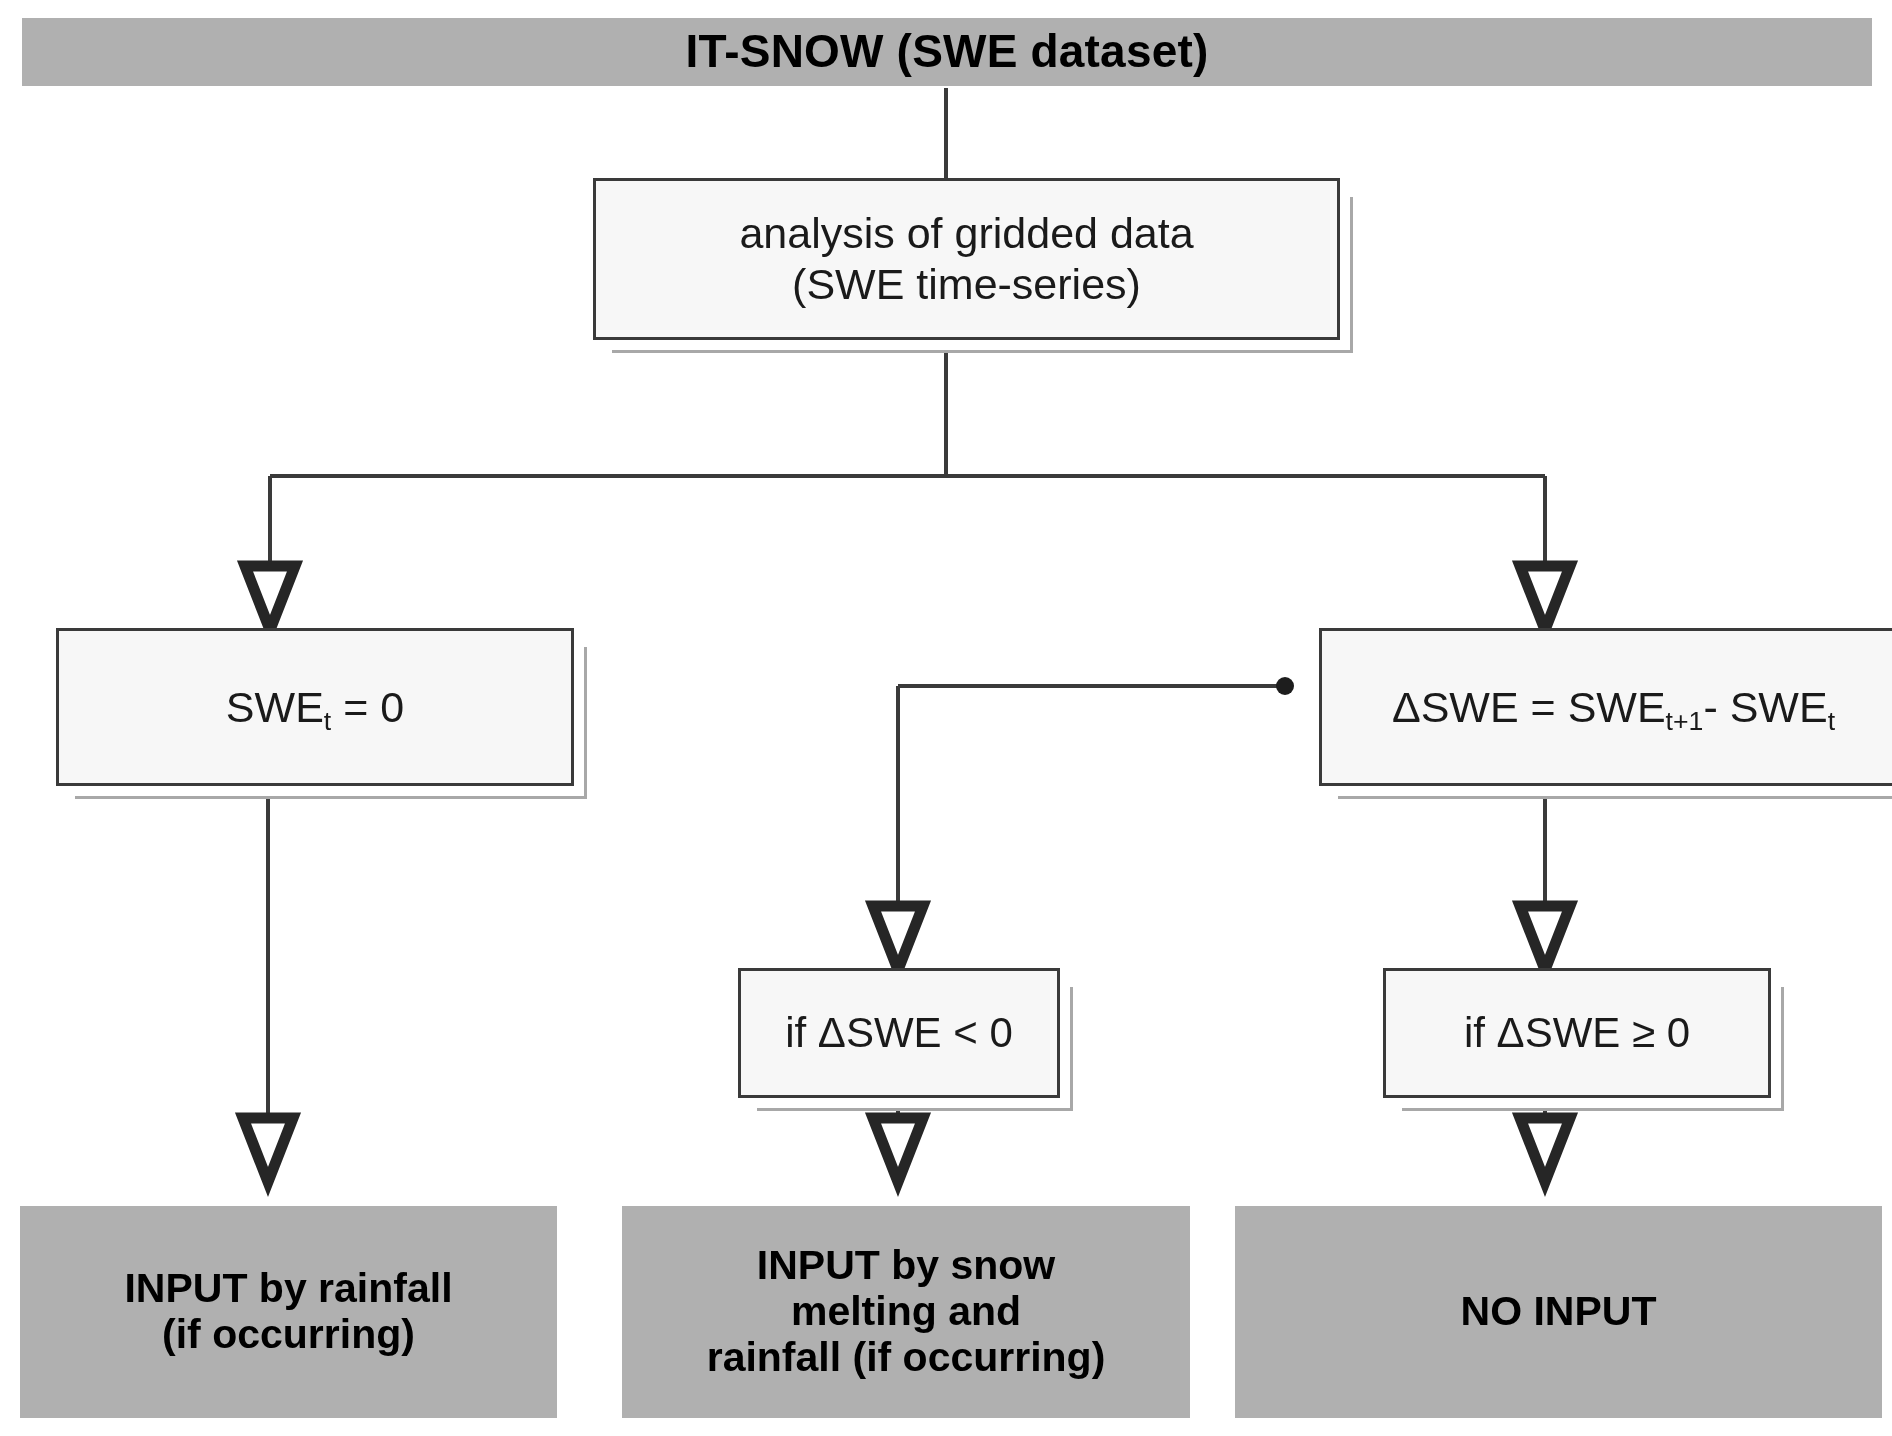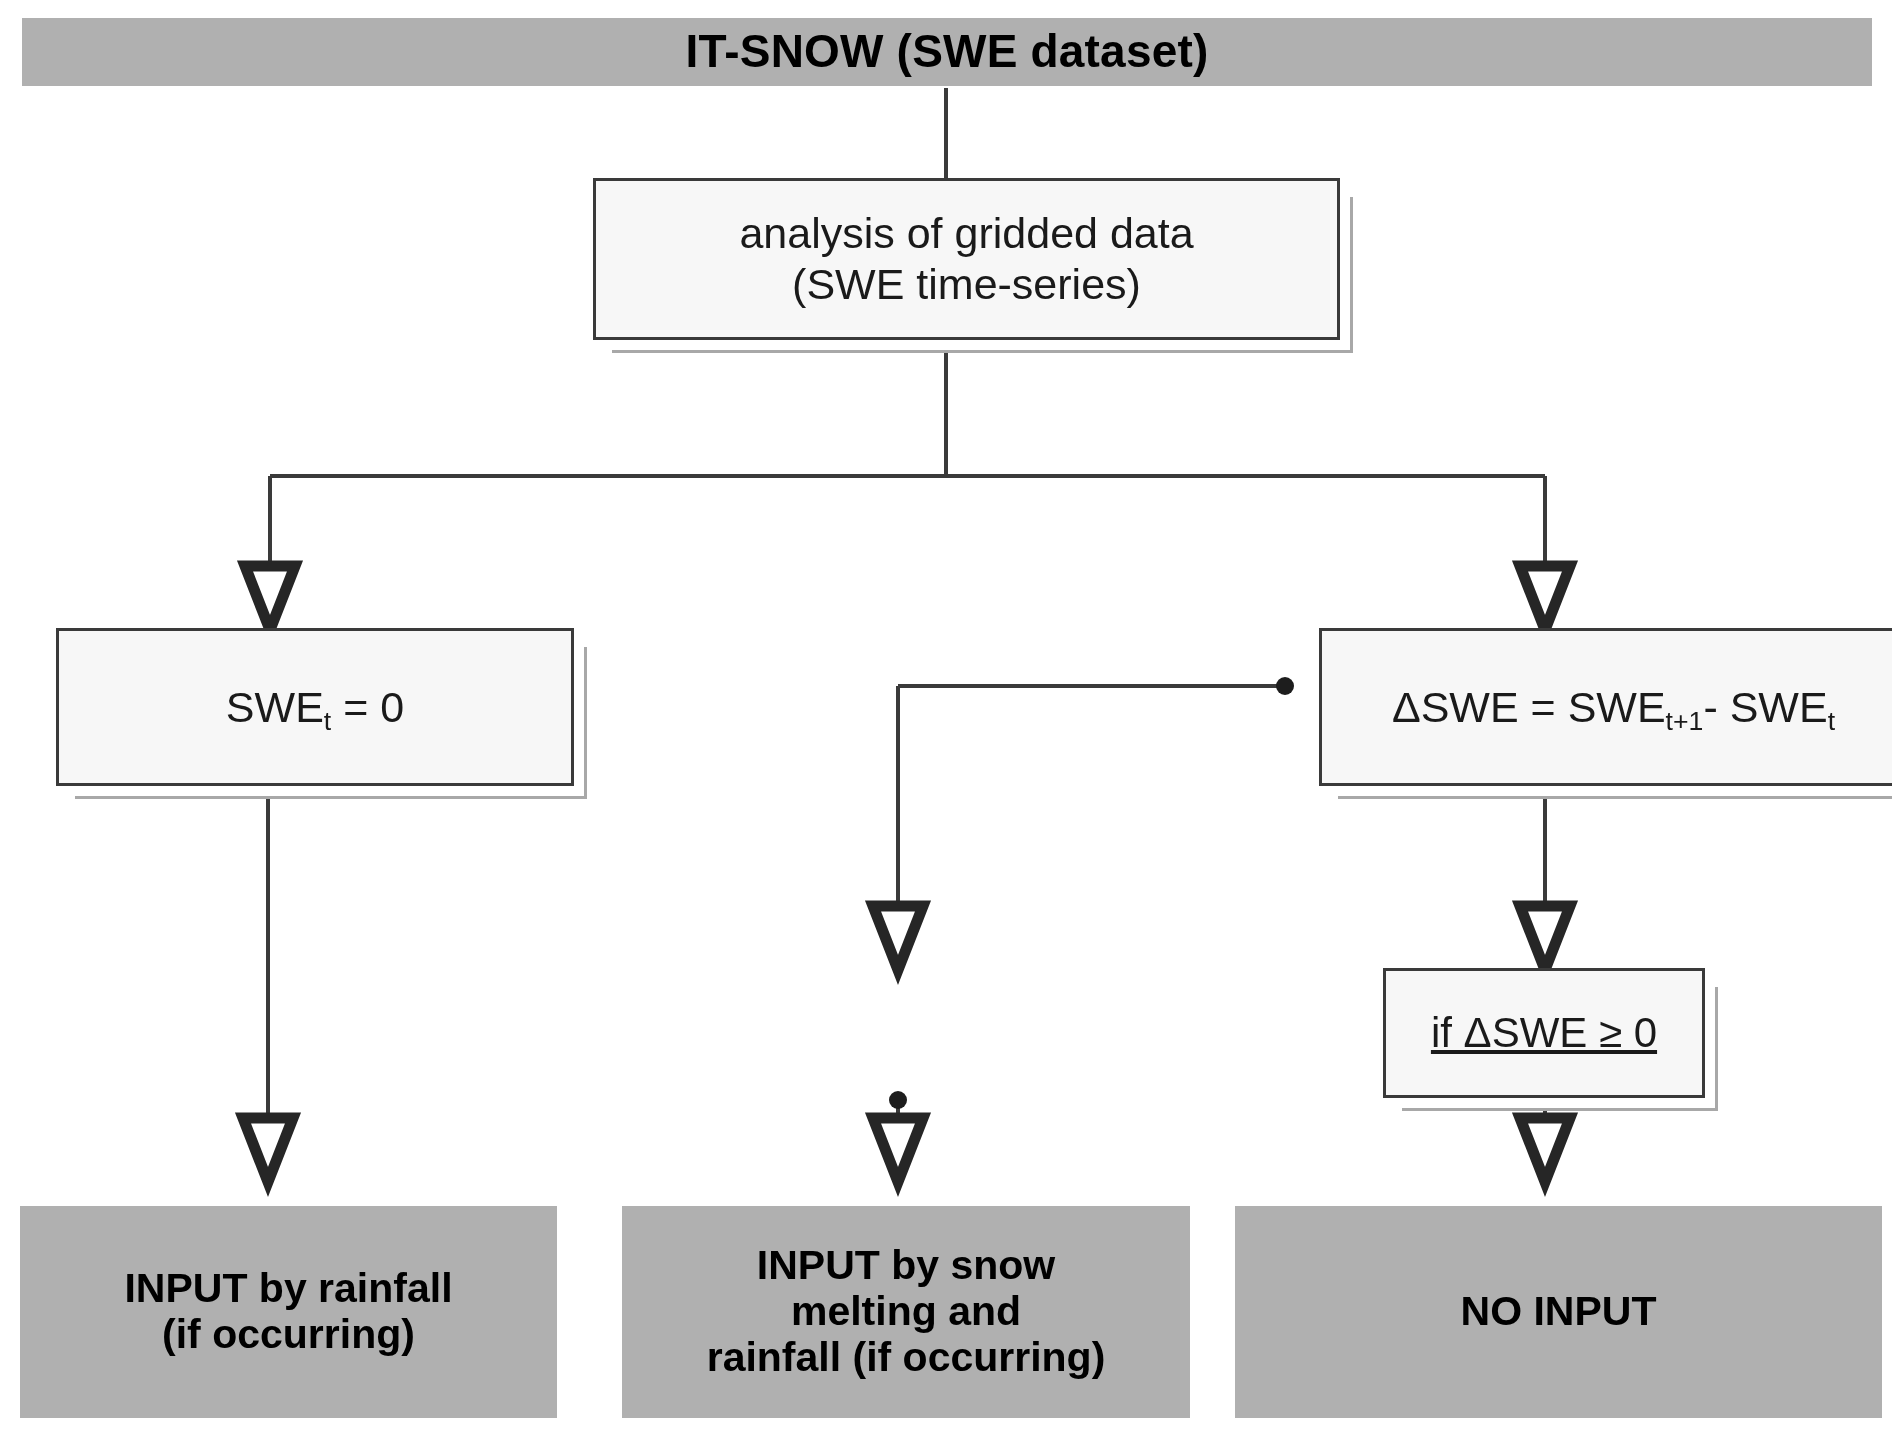--- a/index.html
+++ b/index.html
@@ -134,22 +134,25 @@
   </div>
 
   <div class="light-box big-text" style="left:20px; top:628px; width:518px; height:158px;">
     <span class="txt"><span>SWE</span><sub>t</sub><span> = 0</span></span>
   </div>
 
   <div class="light-box big-text" style="left:1283px; top:628px; width:589px; height:158px;">
     <span class="txt"><span>ΔSWE = SWE</span><sub>t+1</sub><span>- SWE</span><sub>t</sub></span>
   </div>
 
+  <div class="light-box mid-text" style="left:738px; top:968px; width:322px; height:130px;">
+    <span class="txt">if ΔSWE &lt; 0</span>
+  </div>
 
-  <div class="light-box mid-text" style="left:1383px; top:968px; width:322px; height:130px;text-decoration:underline;">
+  <div class="light-box mid-text" style="left:1383px; top:968px; width:388px; height:130px;">
     <span class="txt">if ΔSWE ≥ 0</span>
   </div>
 
   <div class="gray-box terminal-box" style="left:20px; top:1206px; width:537px; height:212px; flex-direction:column;">
     <span>INPUT by rainfall</span>
     <span>(if occurring)</span>
   </div>
 
   <div class="gray-box terminal-box" style="left:622px; top:1206px; width:568px; height:212px; flex-direction:column;align-items:center;">
     <span>INPUT by snow</span>

